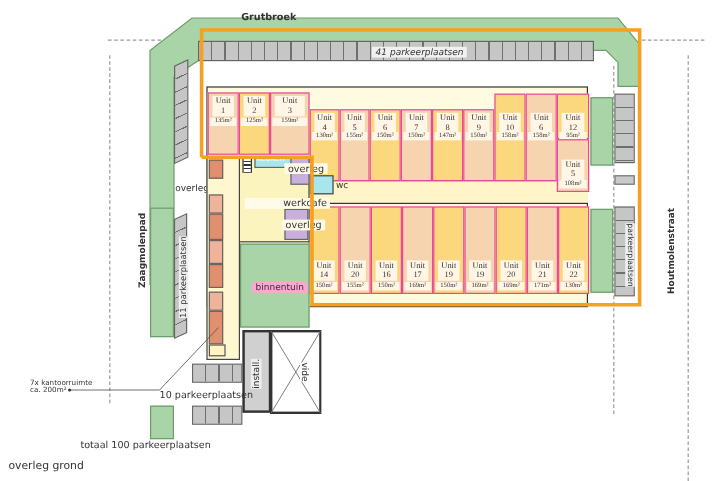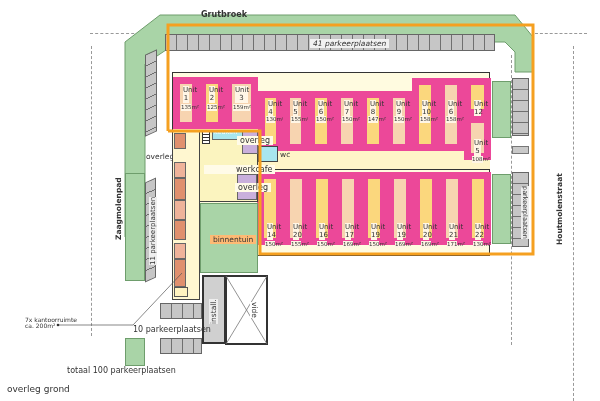--- a/index.html
+++ b/index.html
@@ -2,21 +2,21 @@
 <html><head>
 <meta charset="utf-8">
 <style>
   html,body{margin:0;padding:0;background:#ffffff;}
   body{width:600px;height:401px;position:relative;overflow:hidden;font-family:"DejaVu Sans","Liberation Sans",sans-serif;}
   .abs{position:absolute;box-sizing:border-box;}
   .green{background:#a9d4a7;border:1px solid #6e9d6c;}
   .park{background:#c9c9c9;border:1px solid #777;}
   .parkstripe-h{background:repeating-linear-gradient(90deg,#c6c6c6 0px,#c6c6c6 10px,#6f6f6f 10px,#6f6f6f 11px);border:1px solid #666;}
   .parkstripe-v{background:repeating-linear-gradient(180deg,#c6c6c6 0px,#c6c6c6 10px,#6f6f6f 10px,#6f6f6f 11px);border:1px solid #666;}
-  .unit{border:7px solid #ec4899;box-sizing:border-box;position:absolute;}
+  .unit{border:1px solid #ec4899;box-sizing:border-box;position:absolute;font-family:Liberation Serif, serif;}
   .u-peach{background:#f7d4b0;}
   .u-yellow{background:#fbd77d;}
   .ulabel{position:absolute;left:3px;right:3px;background:#fff6e6;text-align:center;font-size:7px;line-height:7.5px;color:#333;padding:1px 0;}
   .uarea{position:absolute;left:1px;right:1px;background:#fff6e6;text-align:center;font-size:5.5px;line-height:7px;color:#333;}
   .lbl{position:absolute;font-size:8px;color:#333;white-space:nowrap;}
   .lbl-bg{background:#f1f1f1;padding:0 3px;}
   .dash{position:absolute;border-color:#999;border-style:dashed;border-width:0;}
   .vtext{position:absolute;transform-origin:left top;transform:rotate(-90deg);white-space:nowrap;font-size:7.5px;color:#333;}
   .vtext90{position:absolute;transform-origin:left top;transform:rotate(90deg);white-space:nowrap;font-size:7.5px;color:#333;}
 </style>
@@ -168,21 +168,21 @@
 <div class="abs" style="left:174px;top:133px;width:12px;height:16px;background:#e0906e;border:1px solid #666;"></div>
 <div class="abs" style="left:174px;top:162px;width:12px;height:16px;background:#efb39a;border:1px solid #666;"></div>
 <div class="abs" style="left:174px;top:178px;width:12px;height:22px;background:#e0906e;border:1px solid #666;"></div>
 <div class="abs" style="left:174px;top:200px;width:12px;height:20px;background:#efb39a;border:1px solid #666;"></div>
 <div class="abs" style="left:174px;top:220px;width:12px;height:20px;background:#e0906e;border:1px solid #666;"></div>
 <div class="abs" style="left:174px;top:243px;width:12px;height:16px;background:#efb39a;border:1px solid #666;"></div>
 <div class="abs" style="left:174px;top:259px;width:12px;height:28px;background:#e0906e;border:1px solid #666;"></div>
 <div class="abs" style="left:174px;top:287px;width:14px;height:10px;background:#fff3c0;border:1px solid #555;"></div>
 
 <div class="abs green" style="left:200px;top:203px;width:58px;height:70px;"></div>
-<div class="lbl lbl-bg" style="left:210px;top:235px;font-size:7.5px;line-height:9px;background:#fdba74;">binnentuin</div>
+<div class="lbl lbl-bg" style="left:210px;top:235px;font-size:7.5px;line-height:9px;background:#f9a8d4;">binnentuin</div>
 
 <div class="abs" style="left:202px;top:275px;width:24px;height:69px;background:#d0d0d0;border:2px solid #333;"></div>
 <div class="vtext" style="left:209px;top:324px;font-size:7.5px;background:#eee;">install.</div>
 <svg class="abs" style="left:225px;top:275px;" width="43" height="70" viewBox="0 0 43 70">
   <rect x="1" y="1" width="41" height="68" fill="#ffffff" stroke="#333" stroke-width="2"></rect>
   <line x1="1" y1="1" x2="42" y2="69" stroke="#777" stroke-width="0.8"></line>
   <line x1="42" y1="1" x2="1" y2="69" stroke="#777" stroke-width="0.8"></line>
 </svg>
 <div class="vtext90" style="left:259px;top:302px;font-size:7.5px;background:#fff;">vide</div>
 

